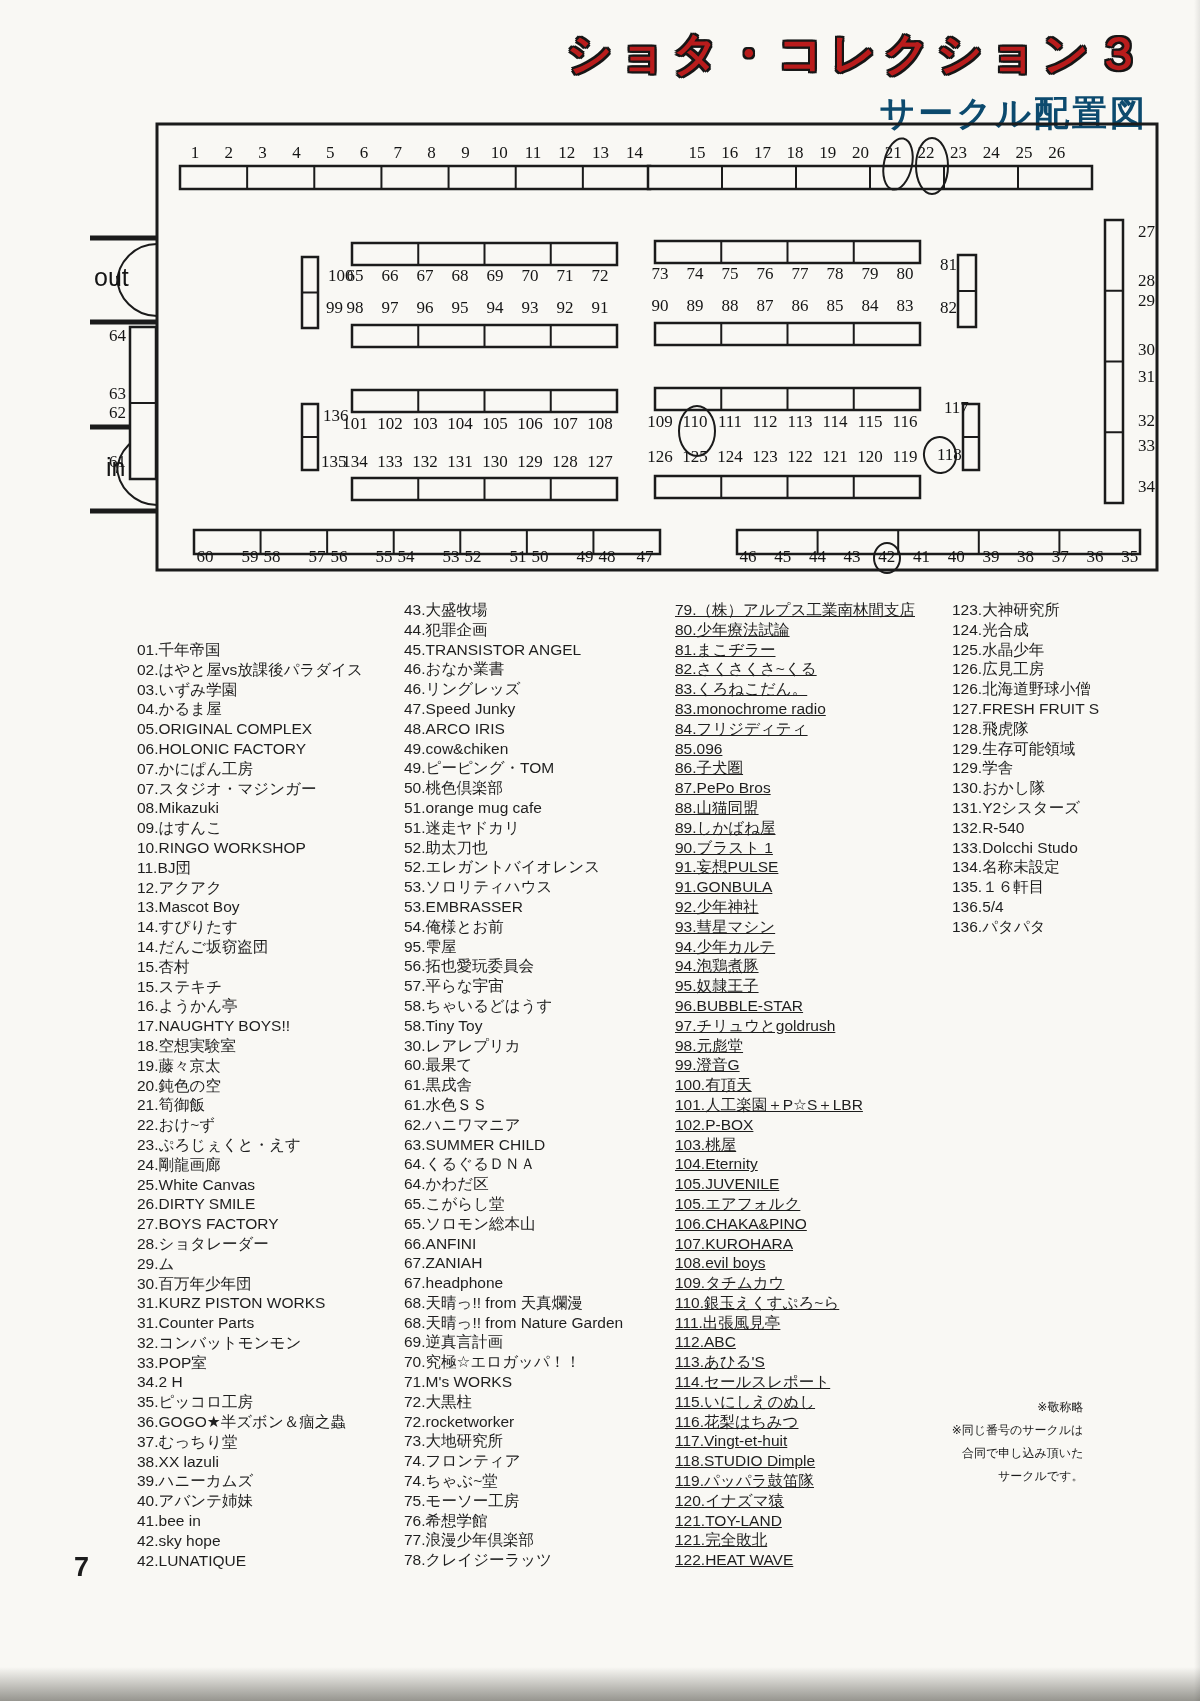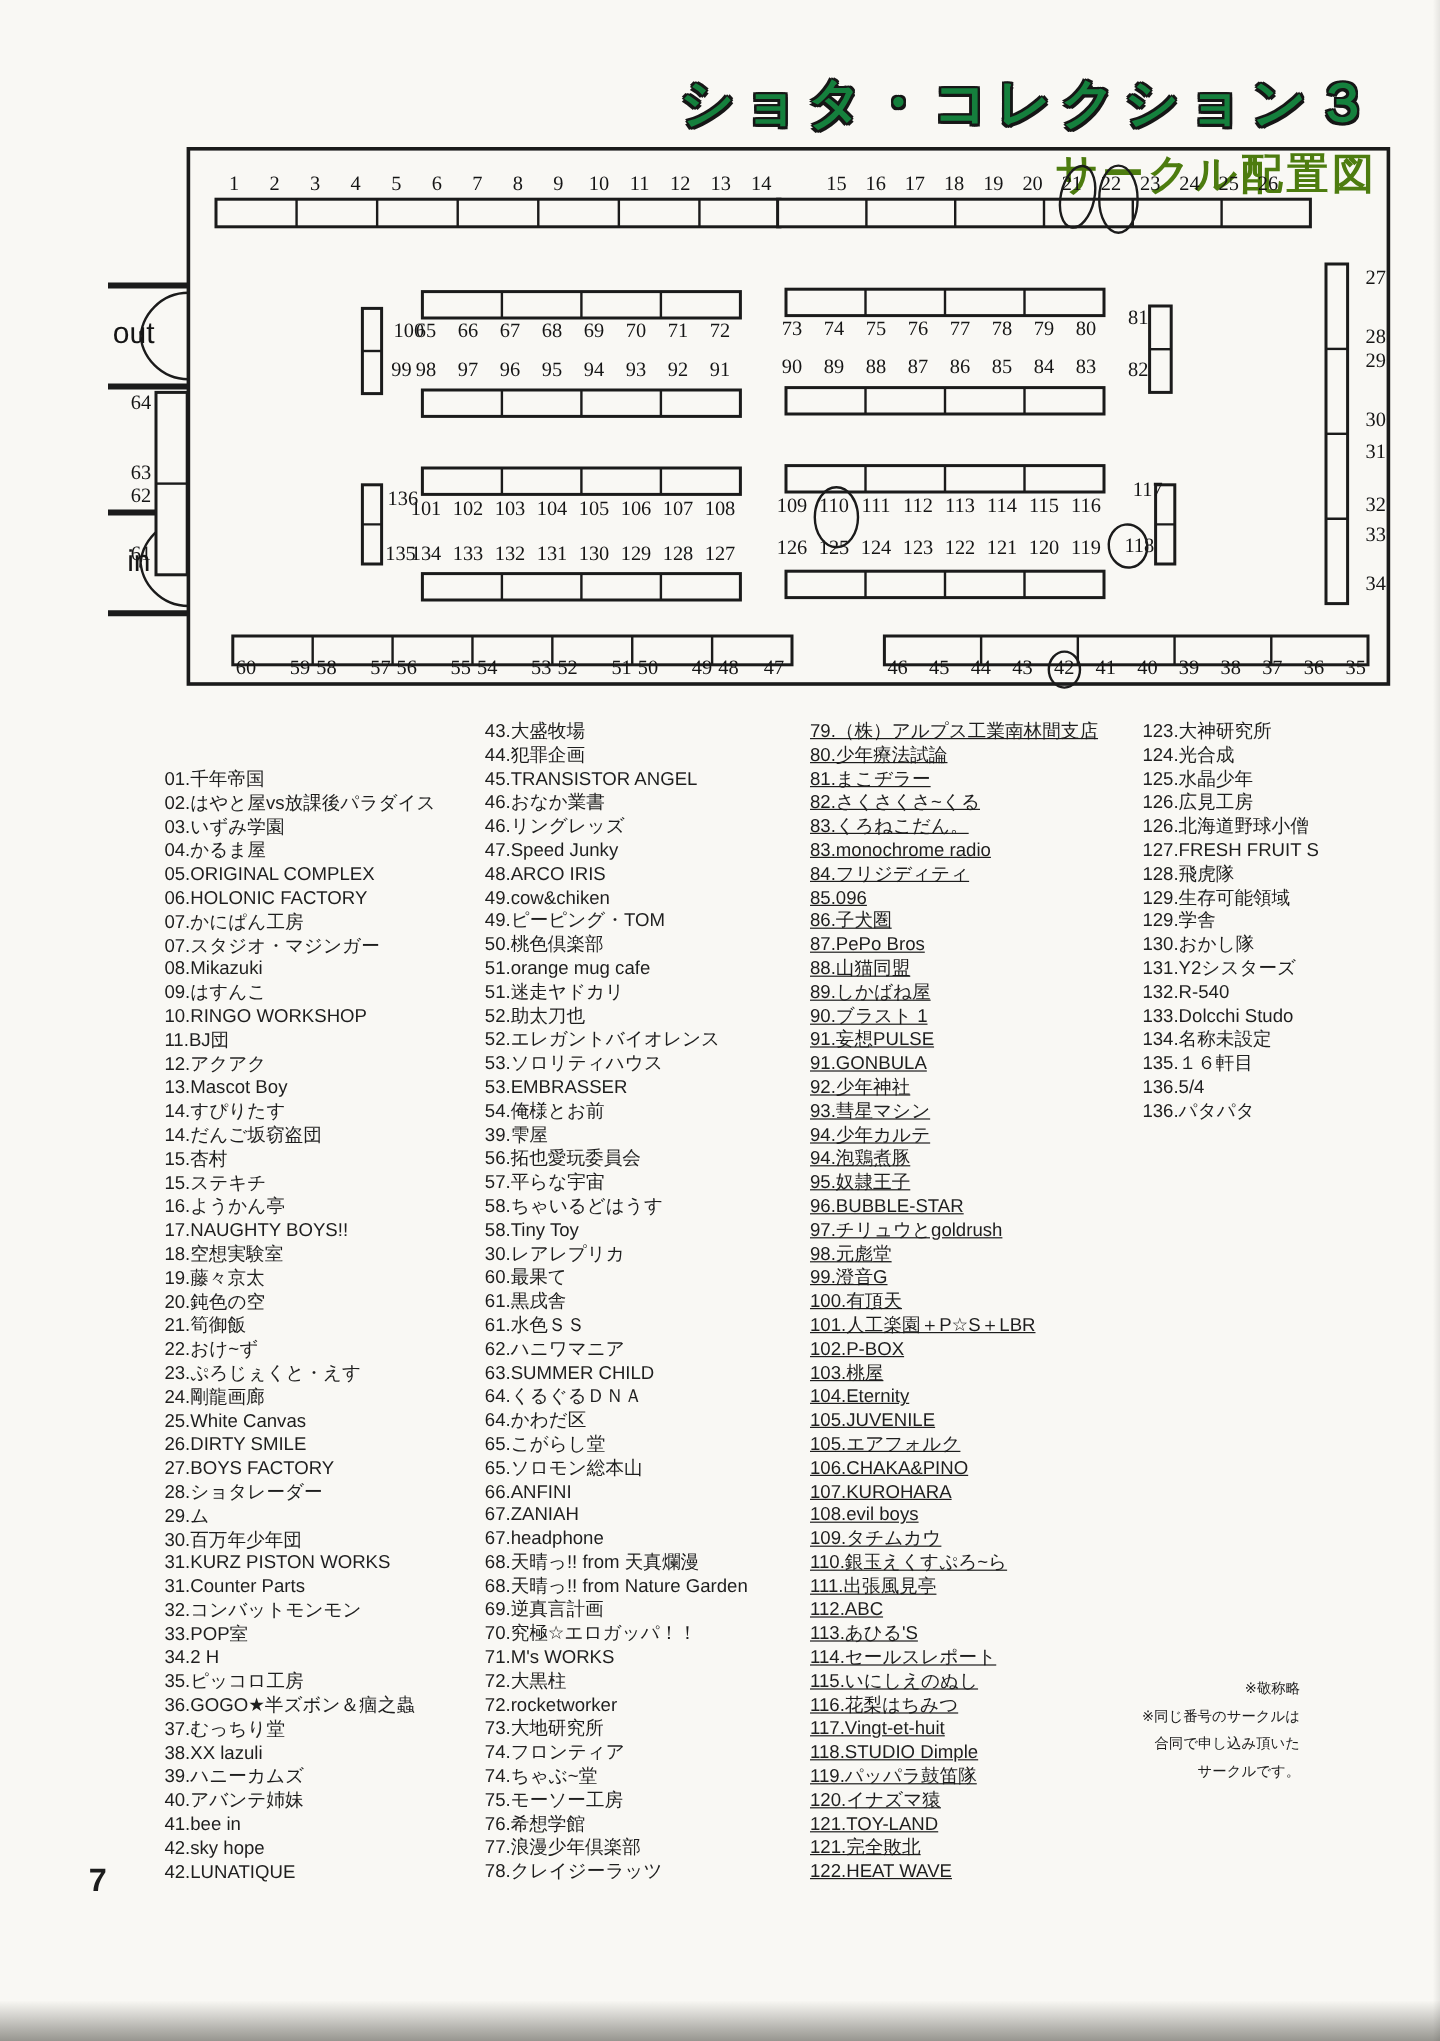--- a/index.html
+++ b/index.html
@@ -1,22 +1,22 @@
 <!DOCTYPE html>
 <html><head>
 <meta charset="utf-8">
 <style>
   html,body{margin:0;padding:0;background:#c9c8c4;}
   #page{position:relative;width:1200px;height:1701px;background:#f9f8f4;overflow:hidden;
         font-family:"Liberation Sans","DejaVu Sans",sans-serif;color:#1c1c1c;}
   .title-block{position:absolute;right:52px;top:24px;text-align:right;}
-  .main-title{font-size:45px;font-weight:bold;letter-spacing:7px;color:#15803d;
+  .main-title{font-size:45px;font-weight:bold;letter-spacing:7px;color:#b91c1c;
     text-shadow:-2px -2px 0 #161616,2px -2px 0 #161616,-2px 2px 0 #161616,2px 2px 0 #161616,
-                -2px 0 0 #161616,2px 0 0 #161616,0 -2px 0 #161616,0 2px 0 #161616;margin-top:32px;}
-  .sub-title{font-size:35px;font-weight:bold;letter-spacing:3px;color:#4d7c0f;margin-top:6px;}
+                -2px 0 0 #161616,2px 0 0 #161616,0 -2px 0 #161616,0 2px 0 #161616;}
+  .sub-title{font-size:35px;font-weight:bold;letter-spacing:3px;color:#0c4a6e;margin-top:6px;}
   #floor-map{position:absolute;left:80px;top:118px;}
   .map-line{stroke:#1b1b1b;fill:none;}
   .col{position:absolute;top:600px;white-space:nowrap;font-size:15.5px;line-height:19.8px;color:#1e1e1e;}
   #col-0{left:137px;margin-top:40px;} #col-1{left:404px;} #col-2{left:675px;text-decoration:underline;} #col-3{left:952px;}
   .li{height:19.8px;}
   #notes{position:absolute;left:950px;top:1396px;font-size:12px;line-height:23px;white-space:pre;text-align:right;}
   #page-num{position:absolute;left:74px;top:1552px;font-size:27px;font-weight:bold;}
   #scan-bottom{position:absolute;left:0;bottom:0;width:100%;height:34px;
     background:linear-gradient(#f9f8f4,#96958f);}
   #scan-right{position:absolute;right:0;top:0;width:6px;height:100%;
@@ -318,21 +318,21 @@
       <div class="li">49.cow&amp;chiken</div>
       <div class="li">49.ピーピング・TOM</div>
       <div class="li">50.桃色倶楽部</div>
       <div class="li">51.orange mug cafe</div>
       <div class="li">51.迷走ヤドカリ</div>
       <div class="li">52.助太刀也</div>
       <div class="li">52.エレガントバイオレンス</div>
       <div class="li">53.ソロリティハウス</div>
       <div class="li">53.EMBRASSER</div>
       <div class="li">54.俺様とお前</div>
-      <div class="li">39.雫屋</div>
+      <div class="li">95.雫屋</div>
       <div class="li">56.拓也愛玩委員会</div>
       <div class="li">57.平らな宇宙</div>
       <div class="li">58.ちゃいるどはうす</div>
       <div class="li">58.Tiny Toy</div>
       <div class="li">30.レアレプリカ</div>
       <div class="li">60.最果て</div>
       <div class="li">61.黒戌舎</div>
       <div class="li">61.水色ＳＳ</div>
       <div class="li">62.ハニワマニア</div>
       <div class="li">63.SUMMER CHILD</div>

